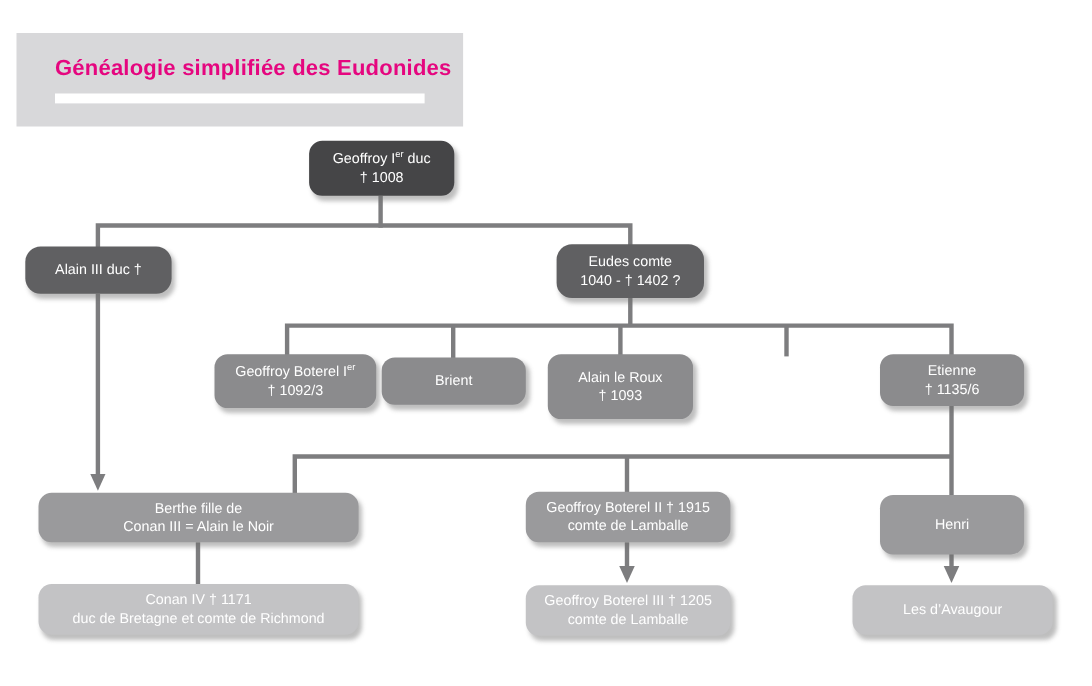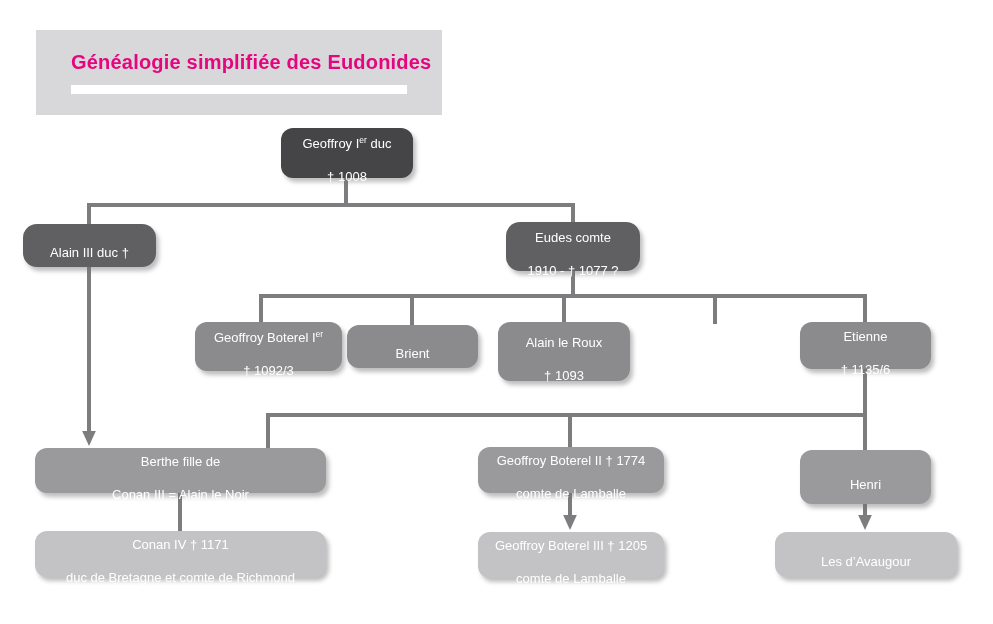--- a/index.html
+++ b/index.html
@@ -1,28 +1,28 @@
 <!DOCTYPE html>
 <html><head>
 <meta charset="utf-8">
 <style>
   html,body{margin:0;padding:0;background:#ffffff;}
   body{font-family:"Liberation Sans",sans-serif;}
   .stage{position:relative;width:993px;height:624px;background:#ffffff;overflow:hidden;}
 
-  .title-card{position:absolute;left:15px;top:30px;width:406px;height:85px;background:#d8d8da;margin-left:21px;}
+  .title-card{position:absolute;left:15px;top:30px;width:406px;height:85px;background:#d8d8da;}
   .title-text{position:absolute;left:35px;top:21px;font-size:20px;font-weight:bold;color:#e5067f;letter-spacing:.2px;white-space:nowrap;}
   .title-underline{position:absolute;left:35px;top:55px;width:336px;height:9px;background:#ffffff;}
 
   svg.connectors{position:absolute;left:0;top:0;}
 
   .node{position:absolute;display:flex;flex-direction:column;justify-content:center;align-items:center;
         border-radius:12px;color:#ffffff;text-align:center;font-size:13px;line-height:1.3;
         box-shadow:3px 4px 4px rgba(110,110,110,.45);padding:2px 4px;box-sizing:border-box;}
-  .node .ln{white-space:nowrap;margin-top:16px;}
+  .node .ln{white-space:nowrap;}
   .node sup{font-size:8.5px;line-height:0;}
   .l1{background:#454547;}
   .l2{background:#606062;border-radius:14px;}
   .l3{background:#8b8b8d;}
   .l4{background:#9a9a9c;}
   .l5{background:#c3c3c5;}
 </style>
 </head>
 <body>
 
@@ -60,21 +60,21 @@
   <div class="node l1" style="left:281px;top:128px;width:132px;height:50px">
     <div class="ln"><span>Geoffroy I</span><sup>er</sup><span> duc</span></div>
     <div class="ln">† 1008</div>
   </div>
 
   <div class="node l2" style="left:23px;top:224px;width:133px;height:43px">
     <div class="ln">Alain III duc †</div>
   </div>
   <div class="node l2" style="left:506px;top:222px;width:134px;height:49px">
     <div class="ln">Eudes comte</div>
-    <div class="ln">1910 - † 1077 ?</div>
+    <div class="ln">1040 - † 1402 ?</div>
   </div>
 
   <div class="node l3" style="left:195px;top:322px;width:147px;height:49px">
     <div class="ln"><span>Geoffroy Boterel I</span><sup>er</sup></div>
     <div class="ln">† 1092/3</div>
   </div>
   <div class="node l3" style="left:347px;top:325px;width:131px;height:43px">
     <div class="ln">Brient</div>
   </div>
   <div class="node l3" style="left:498px;top:322px;width:132px;height:59px">
@@ -84,21 +84,21 @@
   <div class="node l3" style="left:800px;top:322px;width:131px;height:47px">
     <div class="ln">Etienne</div>
     <div class="ln">† 1135/6</div>
   </div>
 
   <div class="node l4" style="left:35px;top:448px;width:291px;height:45px">
     <div class="ln">Berthe fille de</div>
     <div class="ln">Conan III = Alain le Noir</div>
   </div>
   <div class="node l4" style="left:478px;top:447px;width:186px;height:46px">
-    <div class="ln">Geoffroy Boterel II † 1774</div>
+    <div class="ln">Geoffroy Boterel II † 1915</div>
     <div class="ln">comte de Lamballe</div>
   </div>
   <div class="node l4" style="left:800px;top:450px;width:131px;height:54px">
     <div class="ln">Henri</div>
   </div>
 
   <div class="node l5" style="left:35px;top:531px;width:291px;height:46px">
     <div class="ln">Conan IV † 1171</div>
     <div class="ln">duc de Bretagne et comte de Richmond</div>
   </div>

